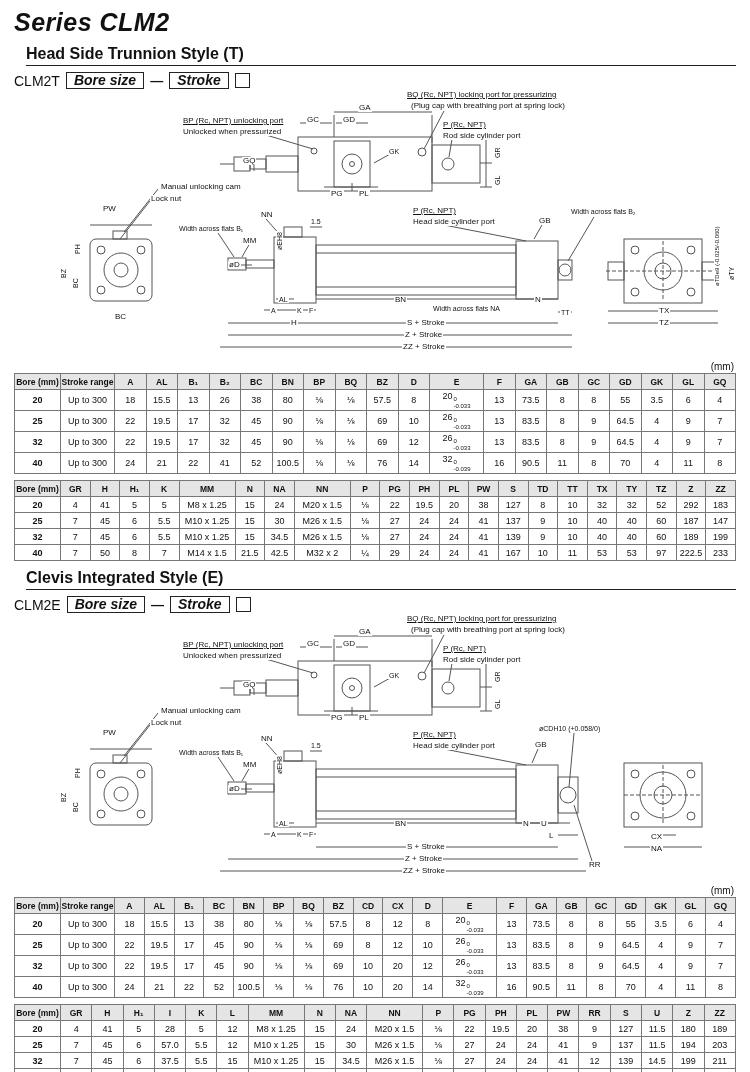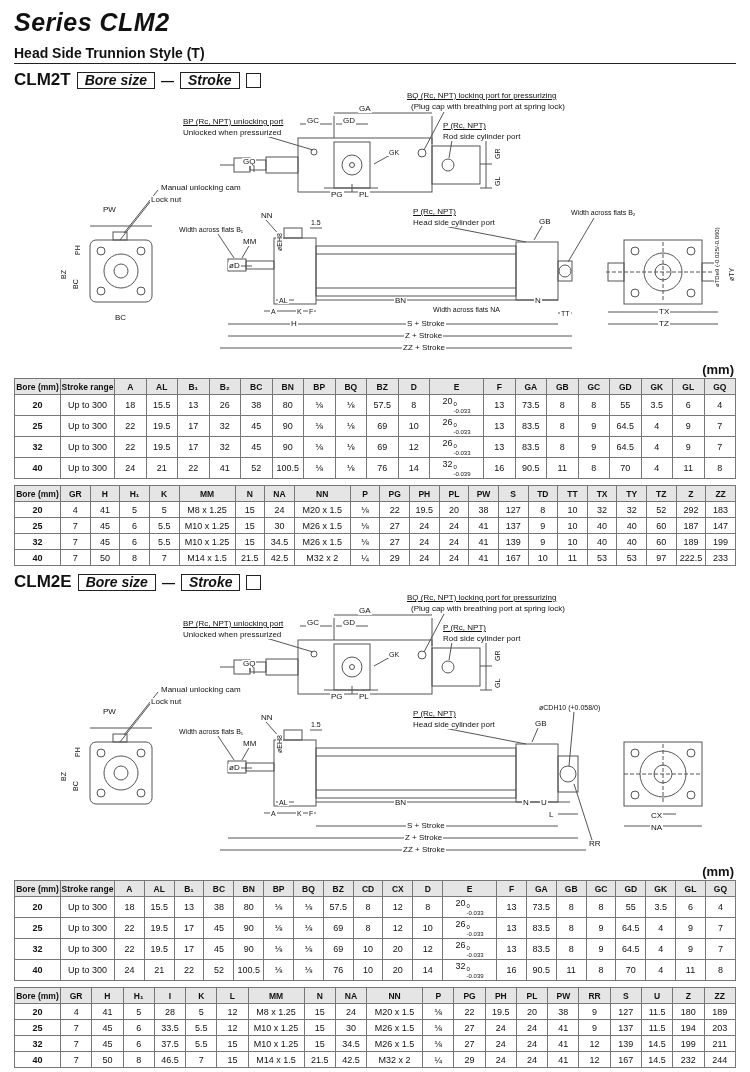--- a/index.html
+++ b/index.html
@@ -1,30 +1,30 @@
 <!DOCTYPE html>
 <html><head>
 <meta charset="utf-8">
 <style>
   html,body{margin:0;padding:0;background:#fff;}
   body{width:750px;height:1072px;font-family:"Liberation Sans",sans-serif;color:#111;overflow:hidden;}
   .page{padding:6px 14px 0 14px;}
   .series-title{font-style:italic;font-weight:bold;font-size:25px;margin:2px 0 6px 0;letter-spacing:0.5px;}
-  .sec-heading{font-size:14px;font-weight:bold;border-bottom:1.5px solid #222;padding-bottom:2px;margin:8px 0 6px 0;}
+  .sec-heading{font-size:16px;font-weight:bold;border-bottom:1.5px solid #222;padding-bottom:2px;margin:8px 0 6px 12px;}
   .model-line{display:flex;align-items:center;gap:6px;margin:2px 0 2px 0;}
-  .model-code{font-weight:bold;font-size:17px;text-align:center;}
+  .model-code{font-weight:normal;font-size:14px;text-align:center;}
   .model-box{border:1.3px solid #222;padding:1px 7px;font-weight:bold;font-size:14px;line-height:13px;font-style:italic;}
   .model-dash{font-weight:bold;font-size:13px;}
   .model-box.empty{width:13px;height:13px;padding:0;}
   .drawing{position:relative;width:722px;}
   .drawing svg{position:absolute;left:0;top:0;}
   .lbl{position:absolute;font-size:9px;line-height:1.05;white-space:nowrap;background:#fff;padding:0 1px;}
   .lbl.u{text-decoration:underline;}
   .lbl.r{transform:rotate(-90deg);transform-origin:0 0;}
-  .mmnote{text-align:right;font-size:13px;margin:2px 2px 1px 0;font-weight:bold;}
+  .mmnote{text-align:right;font-size:10px;margin:2px 2px 1px 0;}
   table.dims{border-collapse:collapse;width:722px;table-layout:fixed;font-size:9px;margin-bottom:6px;}
   table.dims th,table.dims td{border:1px solid #777;text-align:center;padding:1px 0;height:13px;overflow:hidden;white-space:nowrap;}
   table.dims th{background:#e5e5e5;font-weight:bold;font-size:8.5px;}
   table.dims td.bore{font-weight:bold;}
   .tol{display:inline-flex;flex-direction:column;font-size:6px;line-height:6.5px;margin-left:1px;vertical-align:-2px;text-align:left;}
   .tol b{font-weight:normal;font-style:normal;}
 </style>
 </head>
 <body>
 
@@ -487,20 +487,21 @@
             <td>53</td>
             <td>97</td>
             <td>222.5</td>
             <td>233</td>
           </tr>
         </tbody>
       </table>
   </div>
 
   <div>
+    <div class="sec-heading">Clevis Integrated Style (E)</div>
 
     <div class="model-line">
       <span class="model-code">CLM2E</span>
       <span class="model-box">Bore size</span>
       <span class="model-dash">—</span>
       <span class="model-box">Stroke</span>
       <span class="model-box empty"></span>
     </div>
 
     <div class="drawing" style="height:268px">
@@ -874,21 +875,21 @@
             <td>127</td>
             <td>11.5</td>
             <td>180</td>
             <td>189</td>
           </tr>
           <tr>
             <td class="bore">25</td>
             <td>7</td>
             <td>45</td>
             <td>6</td>
-            <td>33.5</td>
+            <td>57.0</td>
             <td>5.5</td>
             <td>12</td>
             <td>M10 x 1.25</td>
             <td>15</td>
             <td>30</td>
             <td>M26 x 1.5</td>
             <td>⅛</td>
             <td>27</td>
             <td>24</td>
             <td>24</td>

